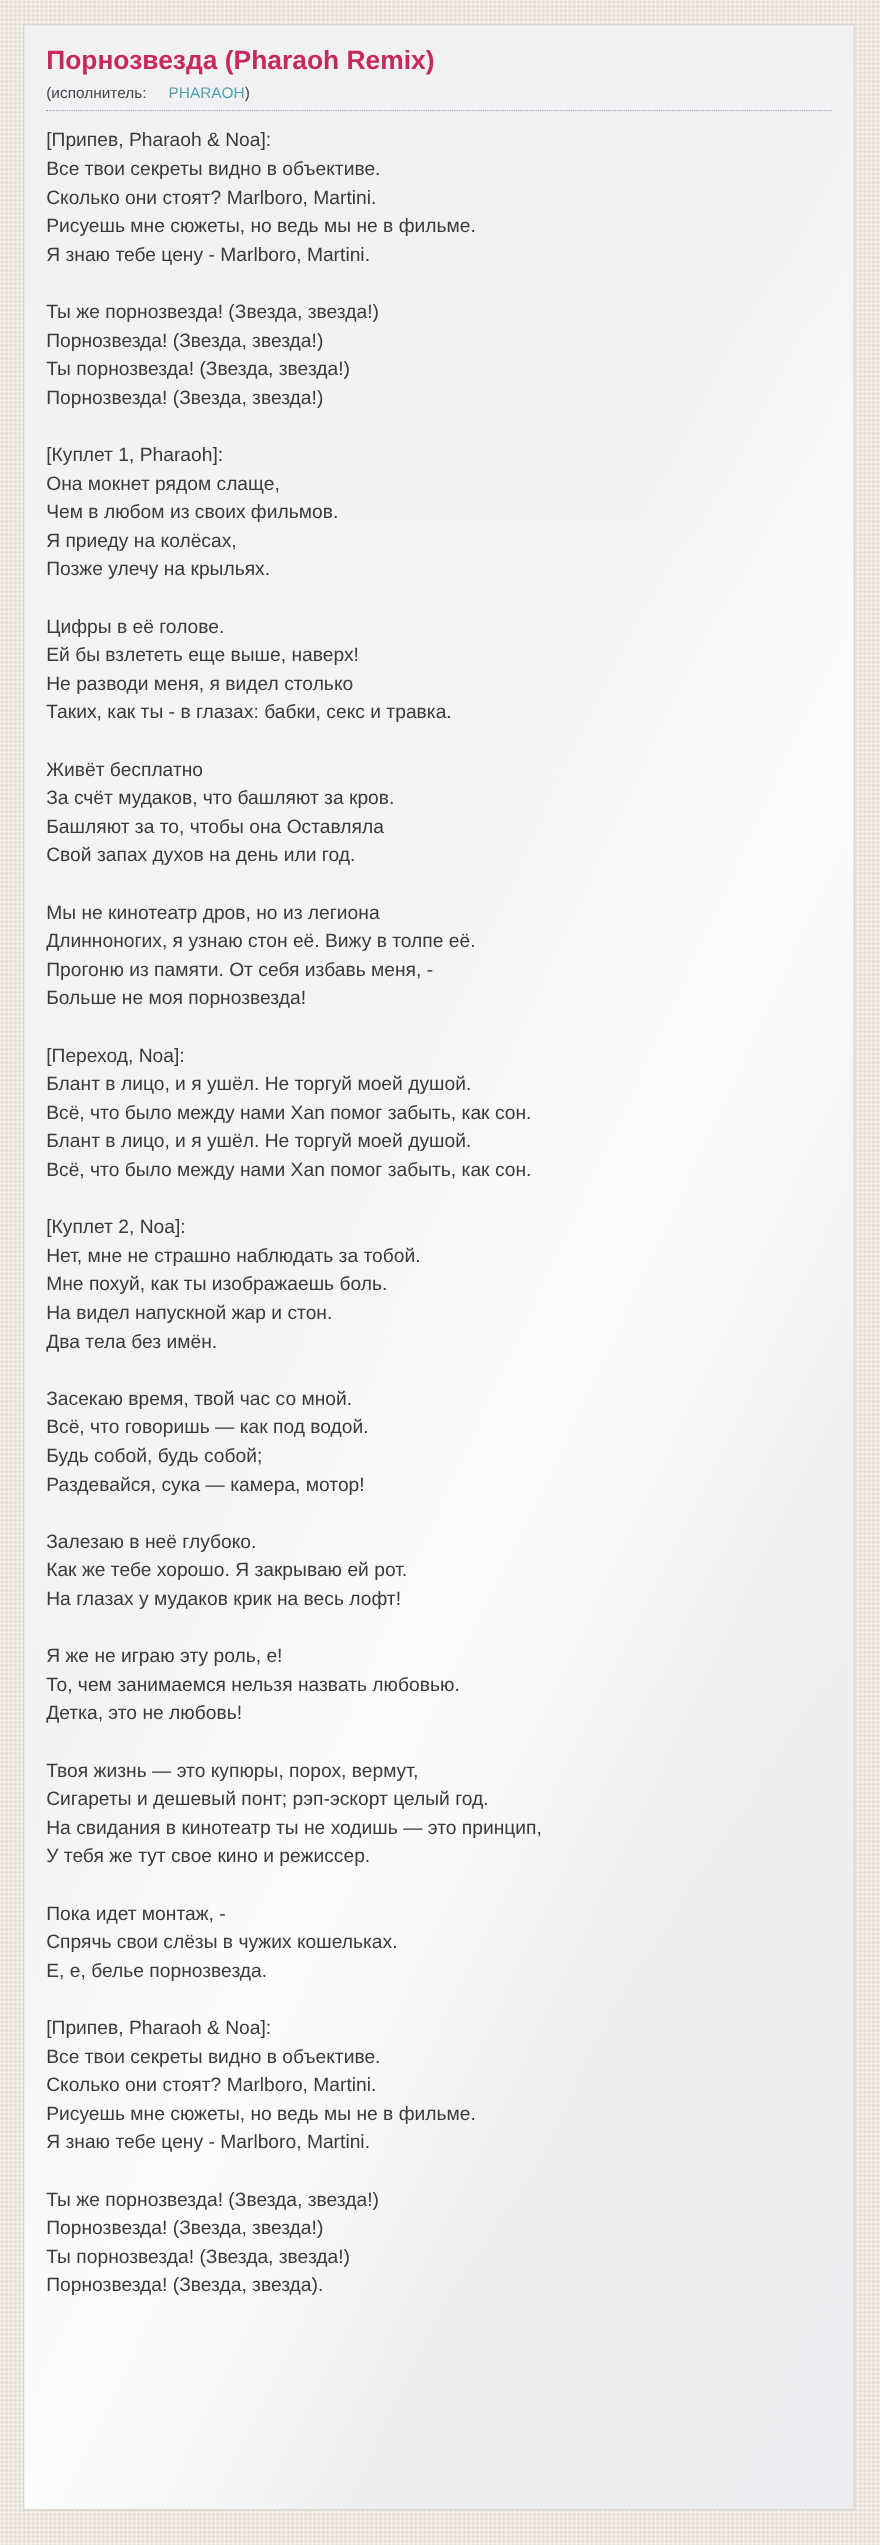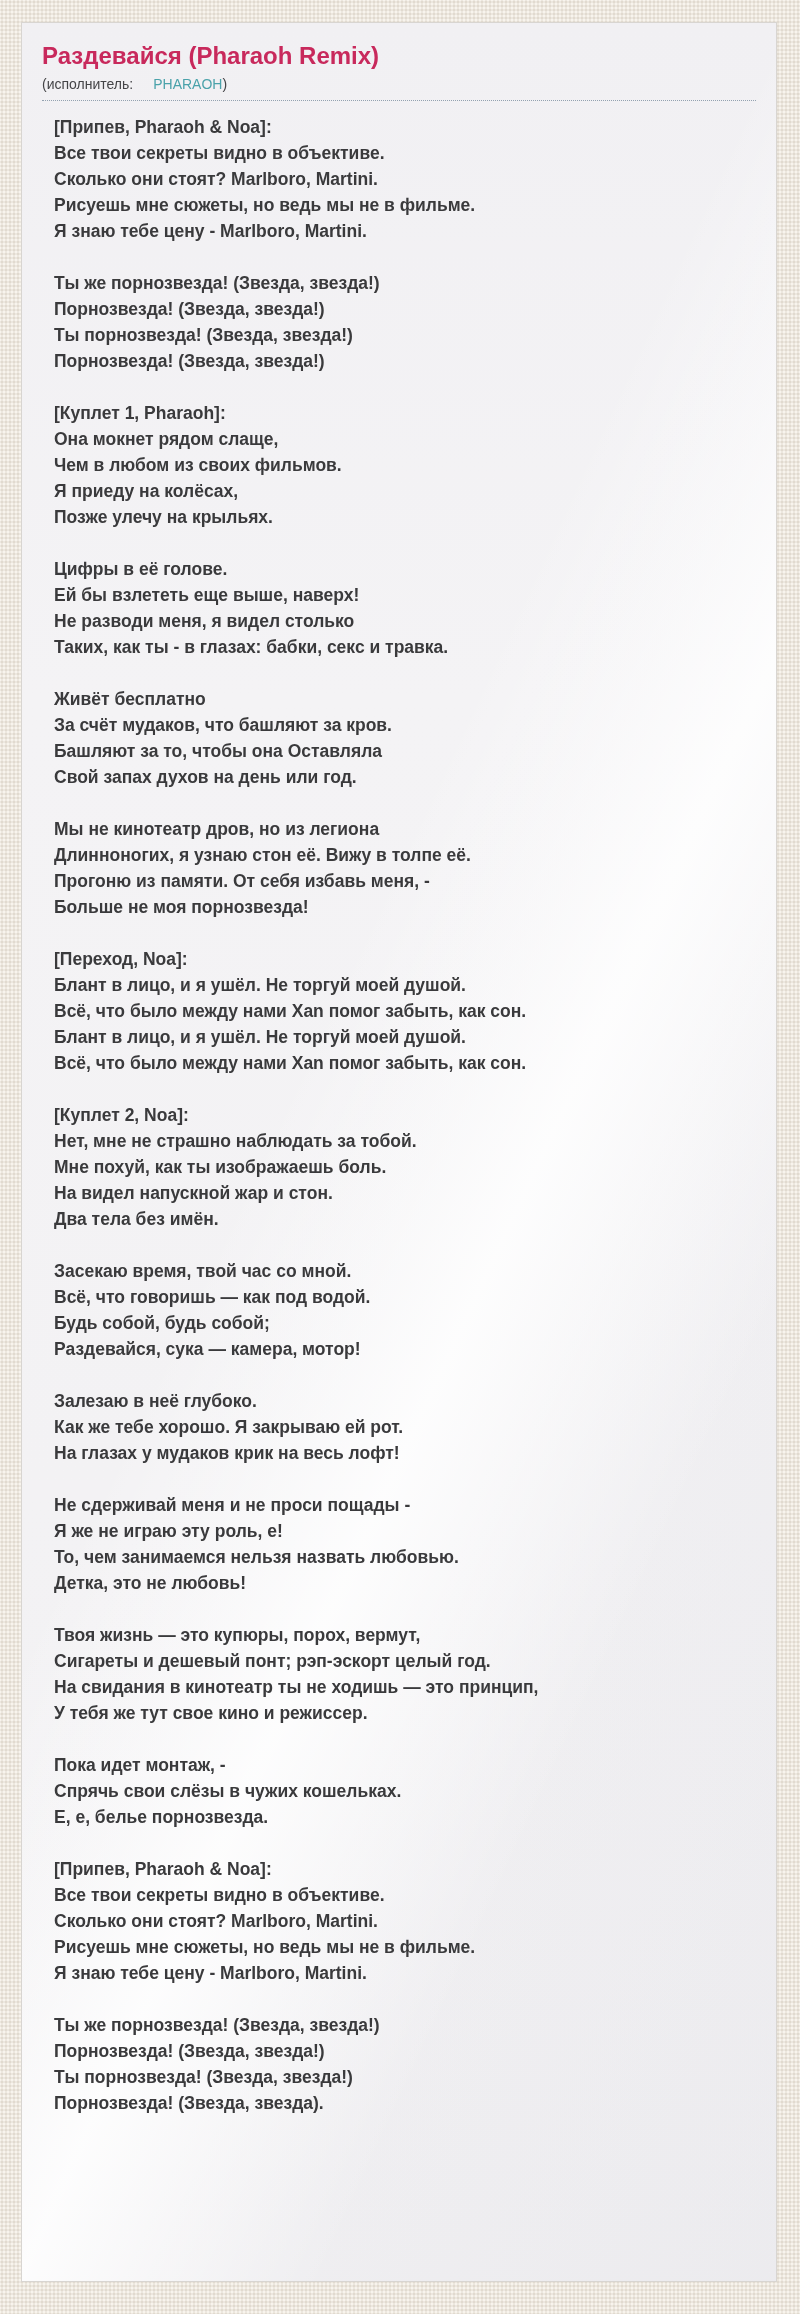--- a/index.html
+++ b/index.html
@@ -51,29 +51,29 @@
     text-decoration: none;
     cursor: pointer;
     margin-left: 20px;
   }
   .lyrics {
     margin-top: 13px;
     font-size: 17.5px;
     line-height: 26px;
     color: #3a3a3c;
   }
-  .stanza { margin: 0 0 26px 12px; font-weight: bold; }
+  .stanza { margin: 0 0 26px 0; }
   .stanza:last-child { margin-bottom: 0; }
   .line { min-height: 26px; white-space: pre; }
 </style>
 </head>
 <body>
 
 <div class="card">
-  <h1 class="title">Раздевайся (Pharaoh Remix)</h1>
+  <h1 class="title">Порнозвезда (Pharaoh Remix)</h1>
   <div class="artist"><span>(исполнитель:</span><a class="artist-link">PHARAOH</a><span>)</span></div>
   <div class="lyrics" id="lyrics">
       <div class="stanza">
         <div class="line">[Припев, Pharaoh &amp; Noa]:</div>
         <div class="line">Все твои секреты видно в объективе.</div>
         <div class="line">Сколько они стоят? Marlboro, Martini.</div>
         <div class="line">Рисуешь мне сюжеты, но ведь мы не в фильме.</div>
         <div class="line">Я знаю тебе цену - Marlboro, Martini.</div>
       </div>
       <div class="stanza">
@@ -126,21 +126,20 @@
         <div class="line">Всё, что говоришь — как под водой.</div>
         <div class="line">Будь собой, будь собой;</div>
         <div class="line">Раздевайся, сука — камера, мотор!</div>
       </div>
       <div class="stanza">
         <div class="line">Залезаю в неё глубоко.</div>
         <div class="line">Как же тебе хорошо. Я закрываю ей рот.</div>
         <div class="line">На глазах у мудаков крик на весь лофт!</div>
       </div>
       <div class="stanza">
-        <div class="line">Не сдерживай меня и не проси пощады -</div>
         <div class="line">Я же не играю эту роль, е!</div>
         <div class="line">То, чем занимаемся нельзя назвать любовью.</div>
         <div class="line">Детка, это не любовь!</div>
       </div>
       <div class="stanza">
         <div class="line">Твоя жизнь — это купюры, порох, вермут,</div>
         <div class="line">Сигареты и дешевый понт; рэп-эскорт целый год.</div>
         <div class="line">На свидания в кинотеатр ты не ходишь — это принцип,</div>
         <div class="line">У тебя же тут свое кино и режиссер.</div>
       </div>

